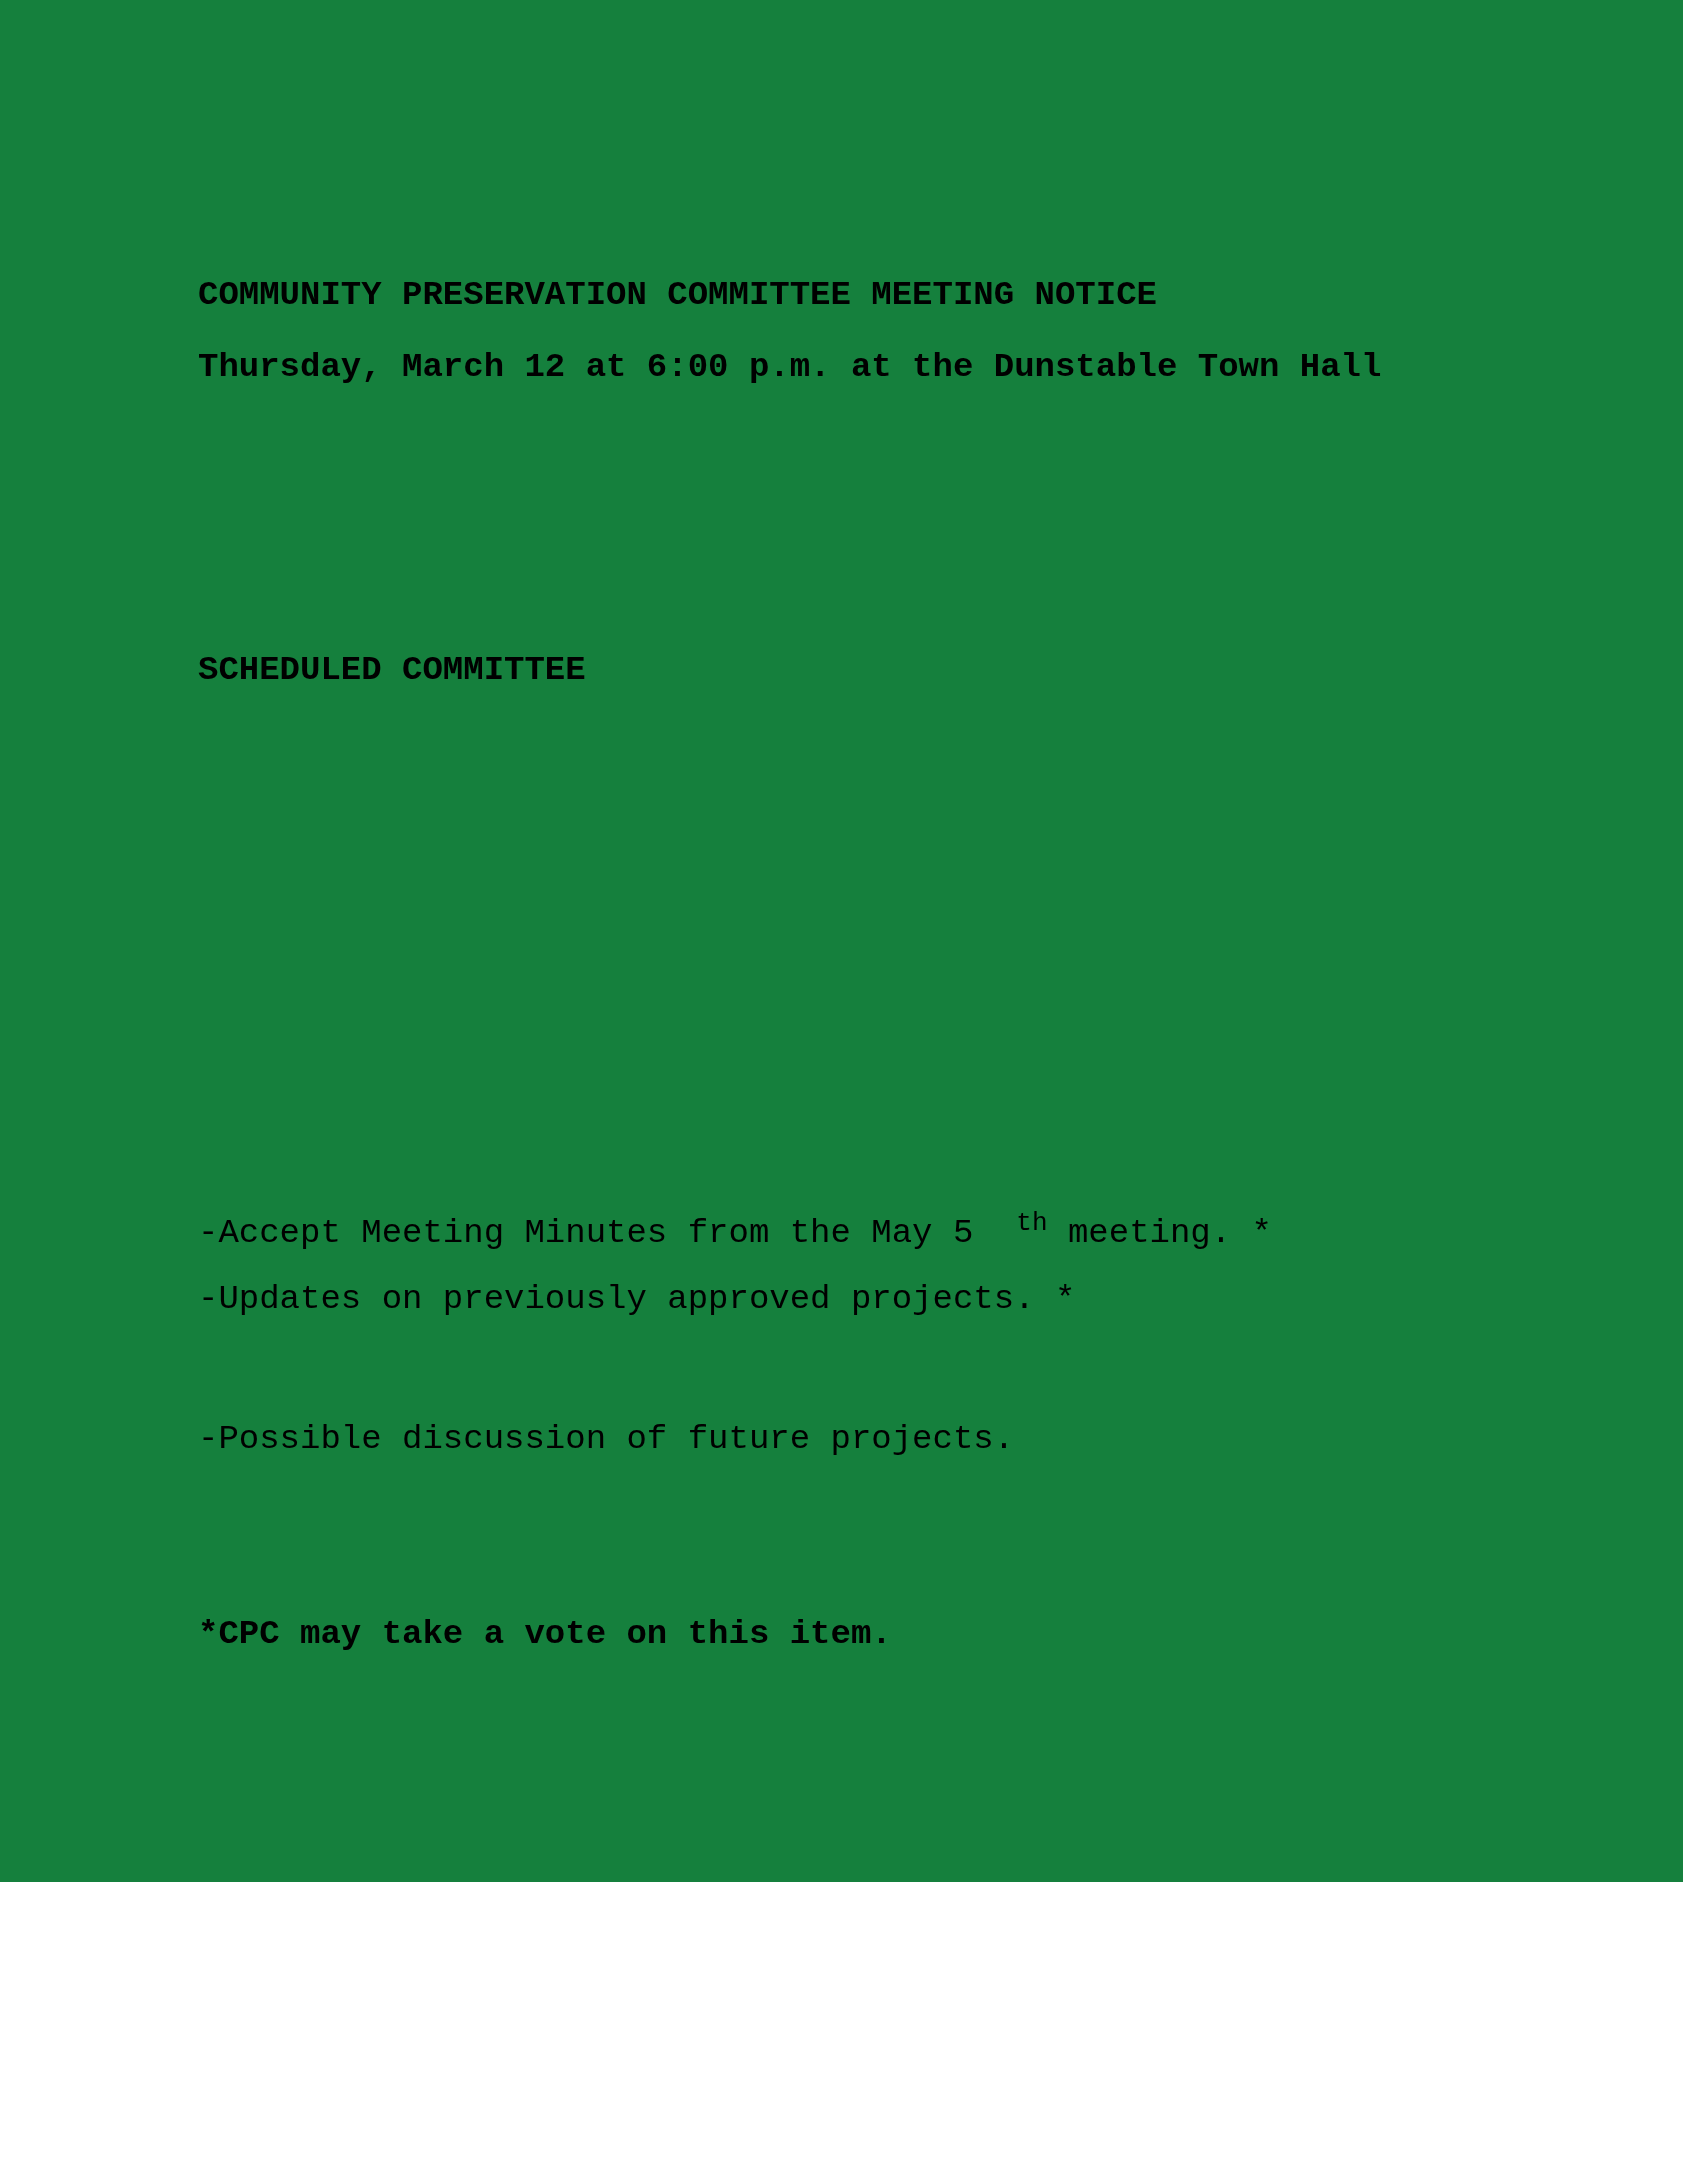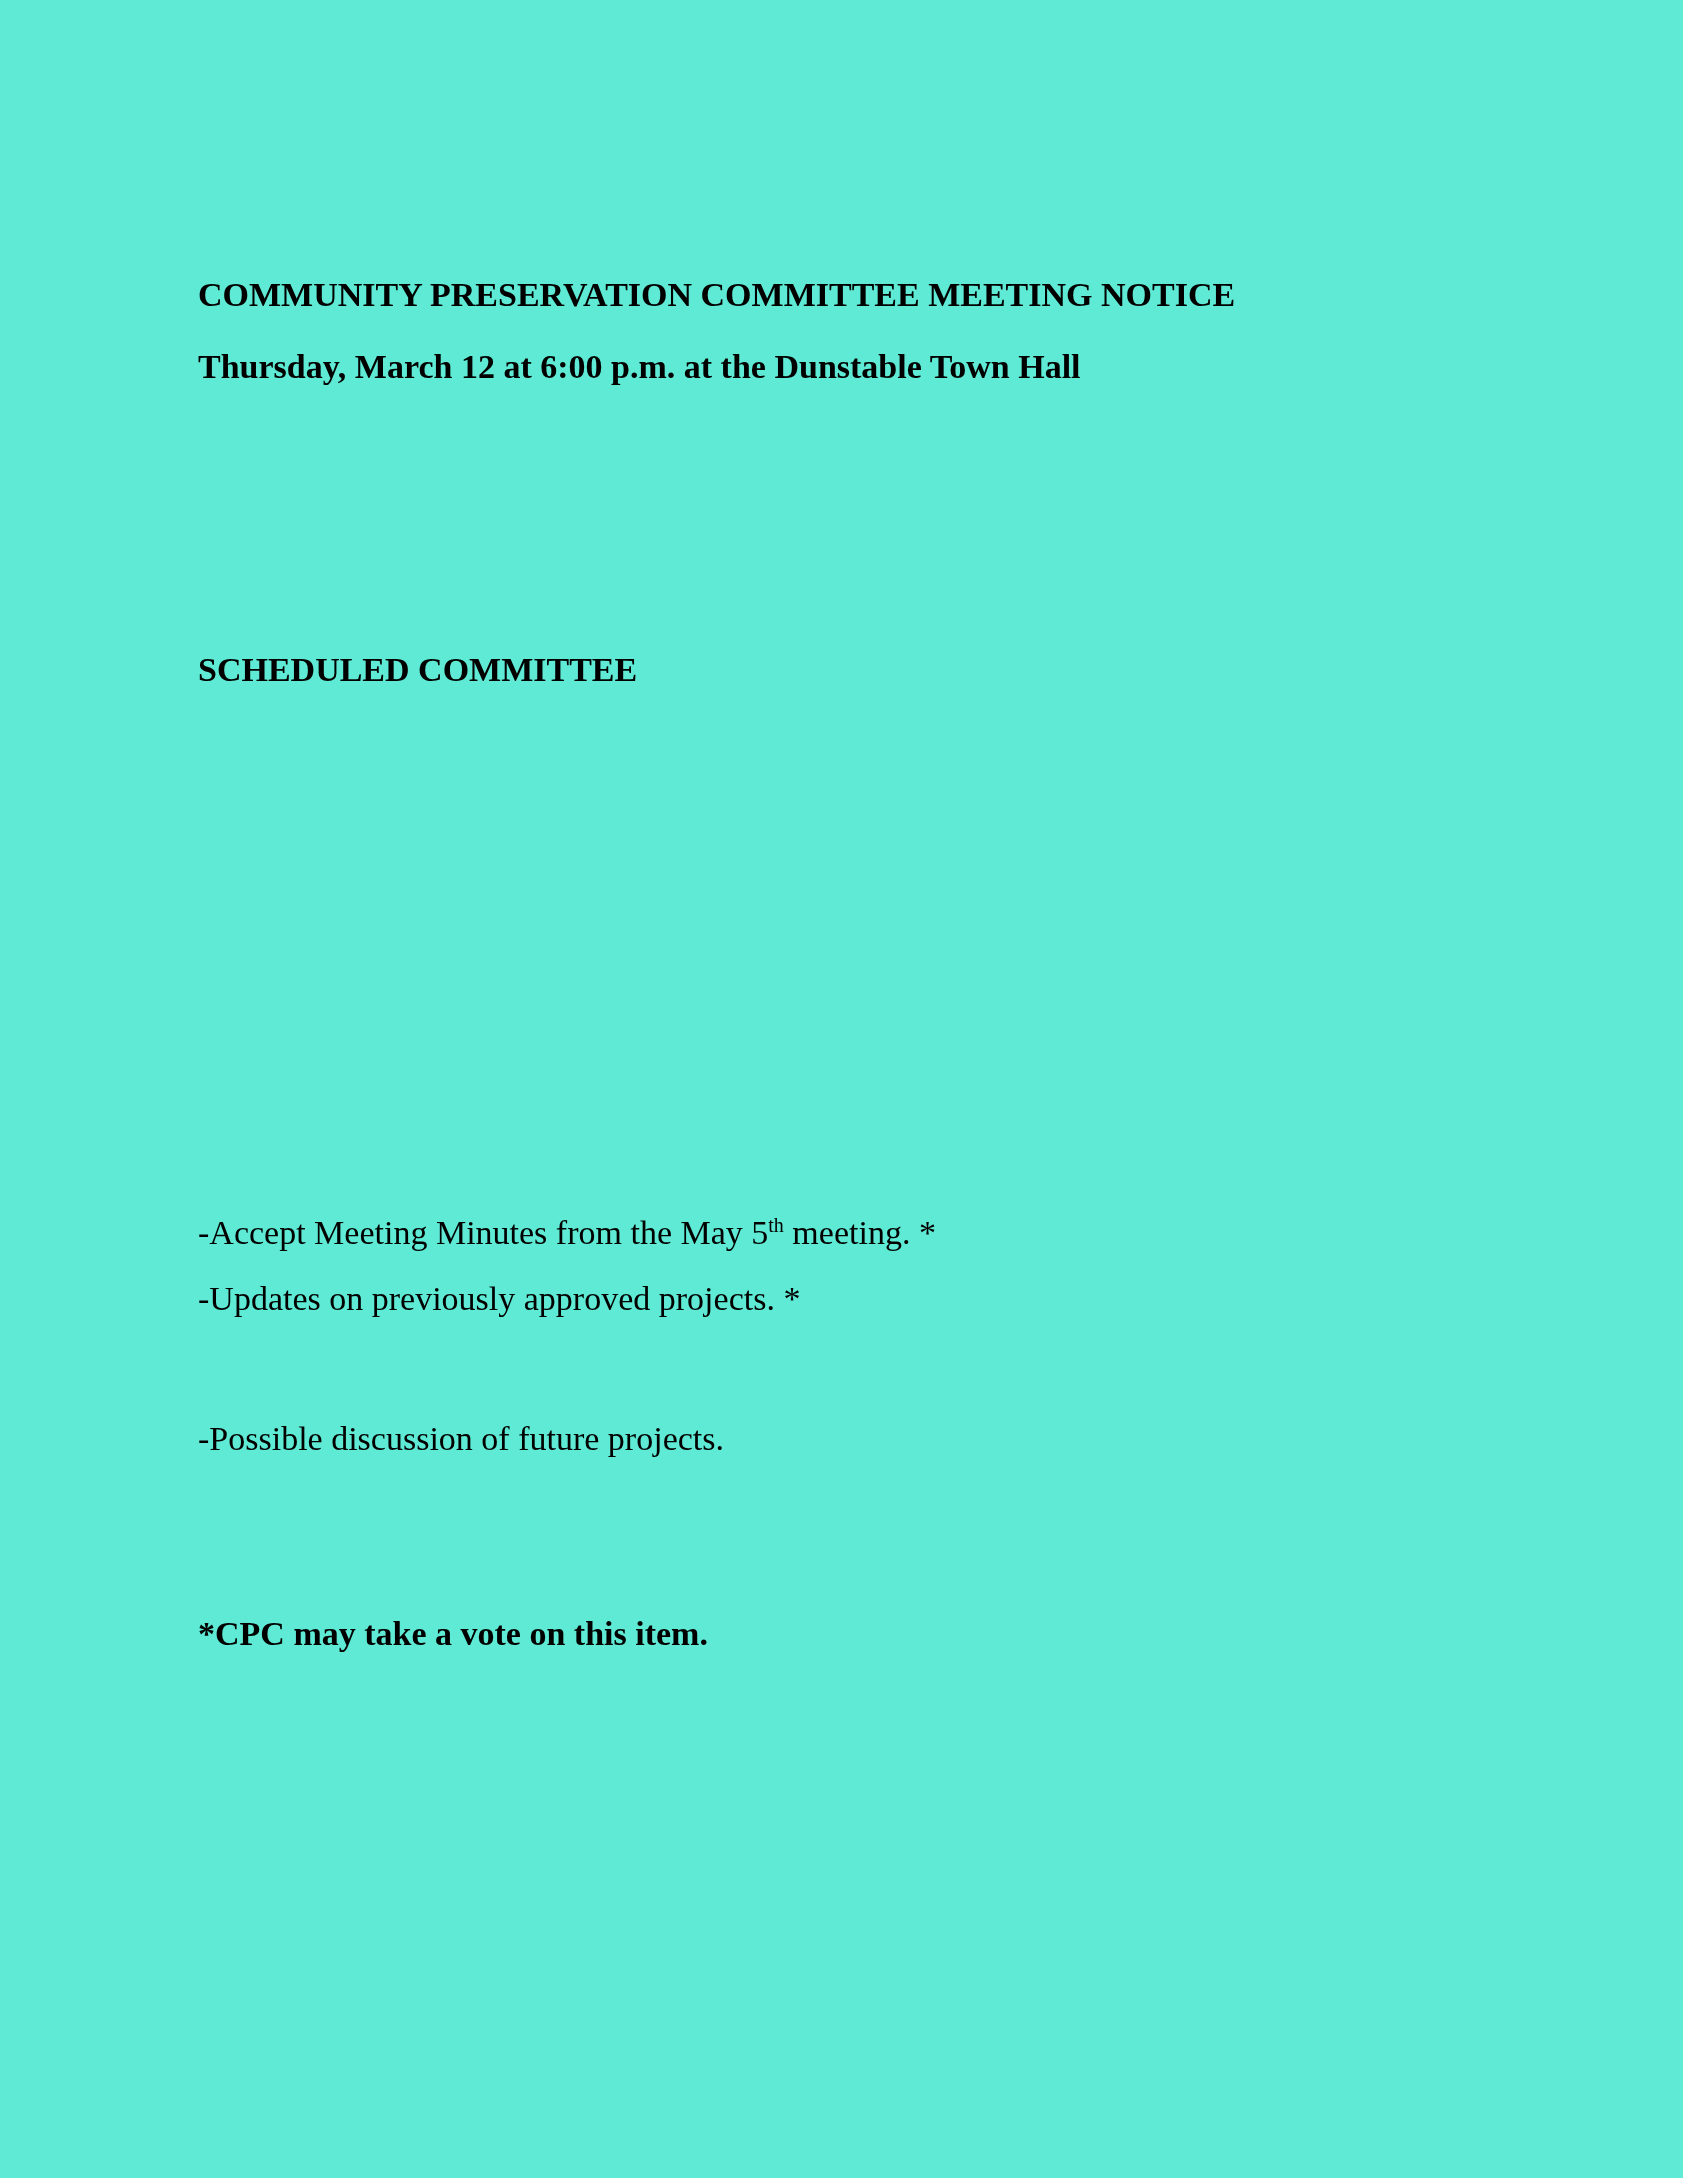--- a/index.html
+++ b/index.html
@@ -3,40 +3,41 @@
 <meta charset="utf-8">
 <style>
   html, body {
     margin: 0;
     padding: 0;
     background: #ffffff;
   }
   .page {
     position: relative;
     width: 1683px;
-    height: 2178px;
-    background: #5eead4;
-    font-family: Liberation Serif, serif;
+    height: 1882px;
+    background: #15803d;
+    font-family: Liberation Mono, monospace;
     color: #000000;
     overflow: hidden;
   }
   .para {
     position: absolute;
     left: 198px;
     width: 1307px;
     font-size: 34px;
     line-height: 46px;
     white-space: nowrap;
   }
   .bold { font-weight: bold; }
   .line { display: block; }
   sup.ss {
-    font-size: 20px;
+    font-size: 26px;
     vertical-align: super;
     line-height: 0;
+    margin-left: 43px;
   }
 </style>
 </head>
 <body>
 
 <div class="page">
 
   <div class="para bold" style="top:272px">COMMUNITY PRESERVATION COMMITTEE MEETING NOTICE</div>
 
   <div class="para bold" style="top:344px">Thursday, March 12 at 6:00 p.m. at the Dunstable Town Hall</div>

